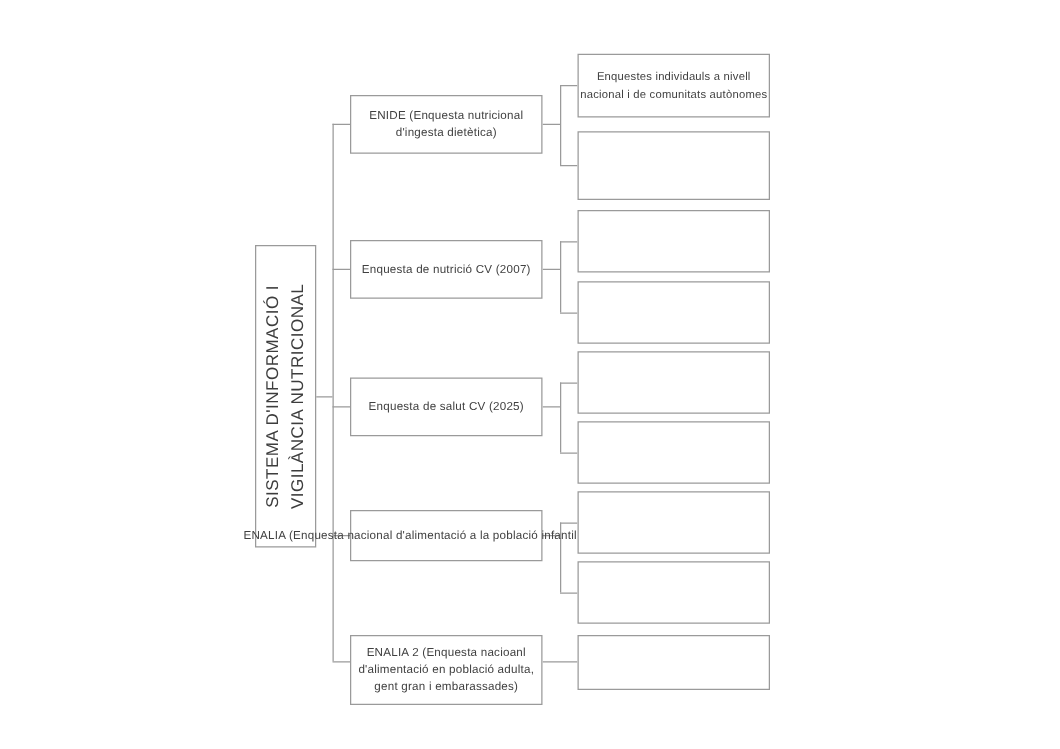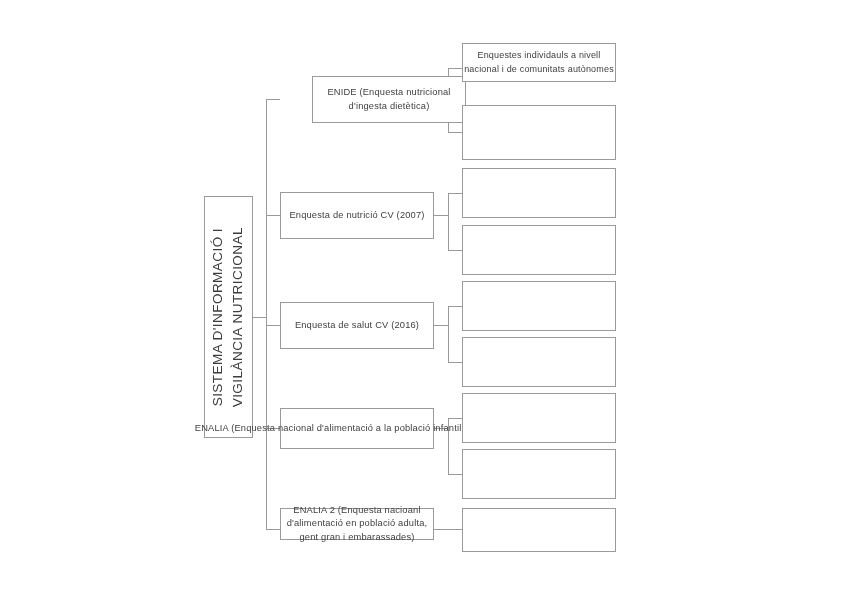--- a/index.html
+++ b/index.html
@@ -55,39 +55,39 @@
     text-align: center;
   }
   
   .lvl1 {
     left: 280px;
     width: 154px;
   }
   .lvl1 .label {
     font-size: 9.3px;
   }
-  #lvl1-0 { top: 76px;  height: 47px; margin-left: 32px; }
+  #lvl1-0 { top: 76px;  height: 47px; }
   #lvl1-1 { top: 192px; height: 47px; }
   #lvl1-2 { top: 302px; height: 47px; }
   #lvl1-3 { top: 408px; height: 41px; overflow: visible; }
   #lvl1-3 .label {
     white-space: nowrap;
     position: relative;
   }
-  #lvl1-4 { top: 508px; height: 32px; }
+  #lvl1-4 { top: 508px; height: 56px; }
 
   
   .lvl2 {
     left: 462px;
     width: 154px;
   }
   .lvl2 .label {
     font-size: 9.0px;
   }
-  #lvl2-0 { top: 43px;  height: 39px; }
+  #lvl2-0 { top: 43px;  height: 51px; }
   #lvl2-1 { top: 105px; height: 55px; }
   #lvl2-2 { top: 168px; height: 50px; }
   #lvl2-3 { top: 225px; height: 50px; }
   #lvl2-4 { top: 281px; height: 50px; }
   #lvl2-5 { top: 337px; height: 50px; }
   #lvl2-6 { top: 393px; height: 50px; }
   #lvl2-7 { top: 449px; height: 50px; }
   #lvl2-8 { top: 508px; height: 44px; }
 
   
@@ -140,21 +140,21 @@
 
   <div class="ln h" style="left:434px; top:529px; width:28px;"></div>
 
   <div class="node wrap lvl1" id="lvl1-0">
     <span class="label">ENIDE (Enquesta nutricional d'ingesta dietètica)</span>
   </div>
   <div class="node wrap lvl1" id="lvl1-1">
     <span class="label">Enquesta de nutrició CV (2007)</span>
   </div>
   <div class="node wrap lvl1" id="lvl1-2">
-    <span class="label">Enquesta de salut CV (2016)</span>
+    <span class="label">Enquesta de salut CV (2025)</span>
   </div>
   <div class="node lvl1" id="lvl1-3">
     <span class="label">ENALIA (Enquesta nacional d'alimentació a la població infantil i adolescent)</span>
   </div>
   <div class="node wrap lvl1" id="lvl1-4">
     <span class="label">ENALIA 2 (Enquesta nacioanl d'alimentació en població adulta, gent gran i embarassades)</span>
   </div>
 
   <div class="node wrap lvl2" id="lvl2-0">
     <span class="label">Enquestes individauls a nivell nacional i de comunitats autònomes</span>

